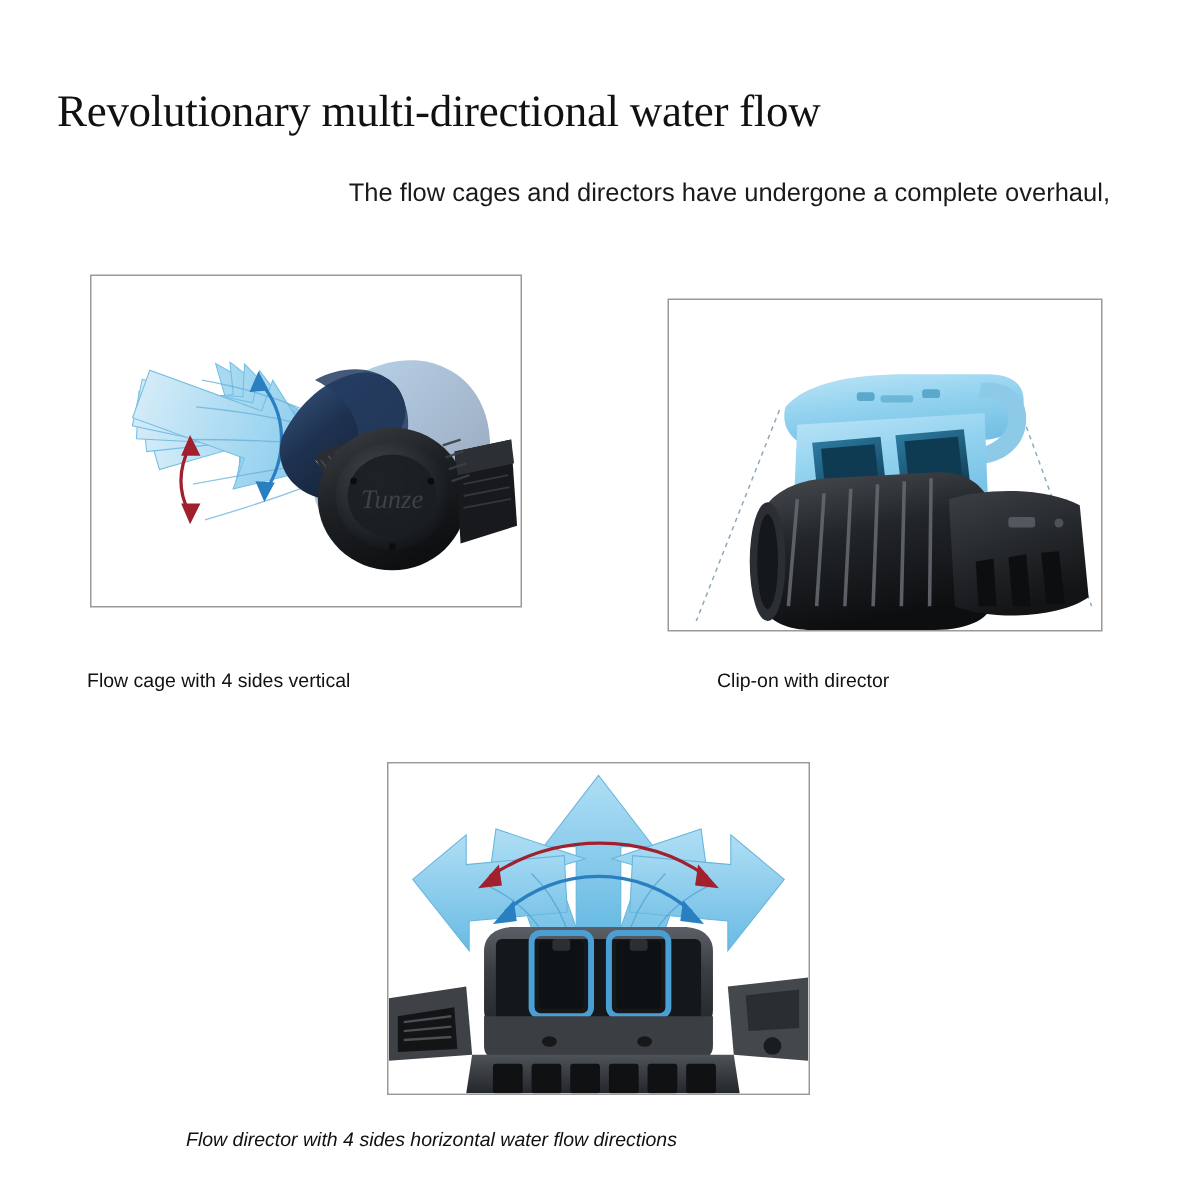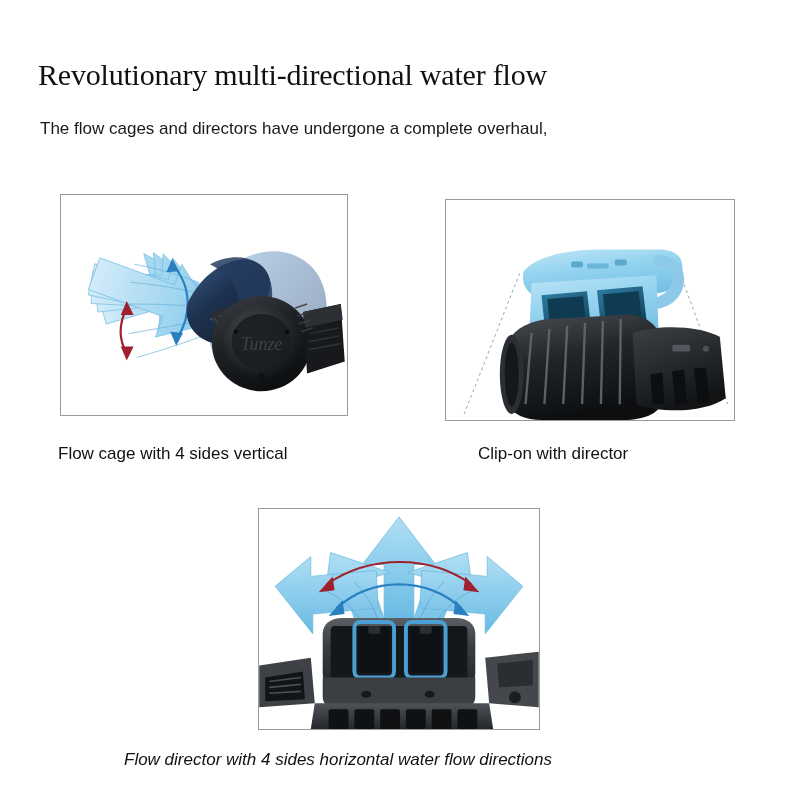--- a/index.html
+++ b/index.html
@@ -32,45 +32,46 @@
   }
   .intro {
     position: absolute;
     left: 40px;
     top: 112px;
     width: 700px;
     font-size: 17px;
     font-weight: 400;
     line-height: 34px;
     color: #1a1a1a;
+    text-align: right;
   }
   .intro span { display: block; white-space: nowrap; }
 
   .caption {
     position: absolute;
-    font-size: 17px;
+    font-size: 13px;
     font-weight: 400;
     line-height: 36px;
     color: #111111;
   }
   .caption span { display: block; white-space: nowrap; }
 
   #caption-1 { left: 58px;  top: 436px; }
   #caption-2 { left: 478px; top: 436px; }
   #caption-3 { left: 124px; top: 742px; width: 560px; font-style: italic; }
 
   
   .panel {
     position: absolute;
     background: #ffffff;
     border: 1px solid #9a9a9a;
     overflow: hidden;
     box-sizing: border-box;
   }
-  #panel-1 { left: 60px;  top: 194px; width: 288px; height: 222px; }
+  #panel-1 { left: 60px;  top: 183px; width: 288px; height: 222px; }
   #panel-2 { left: 445px; top: 199px; width: 290px; height: 222px; }
   #panel-3 { left: 258px; top: 508px; width: 282px; height: 222px; }
 
   .panel svg { display: block; width: 100%; height: 100%; }
 </style>
 </head>
 <body>
 
 <div class="page-title">Revolutionary multi-directional water flow</div>
 

